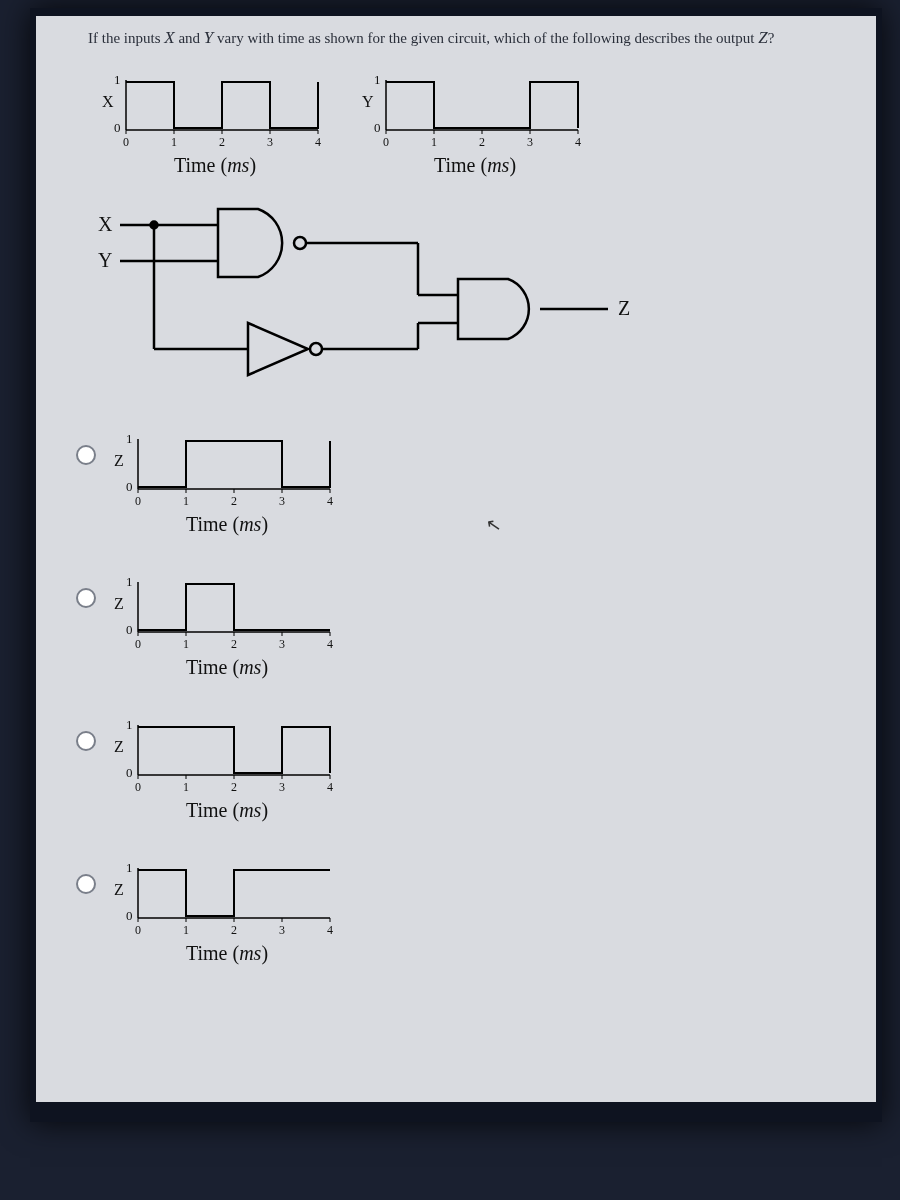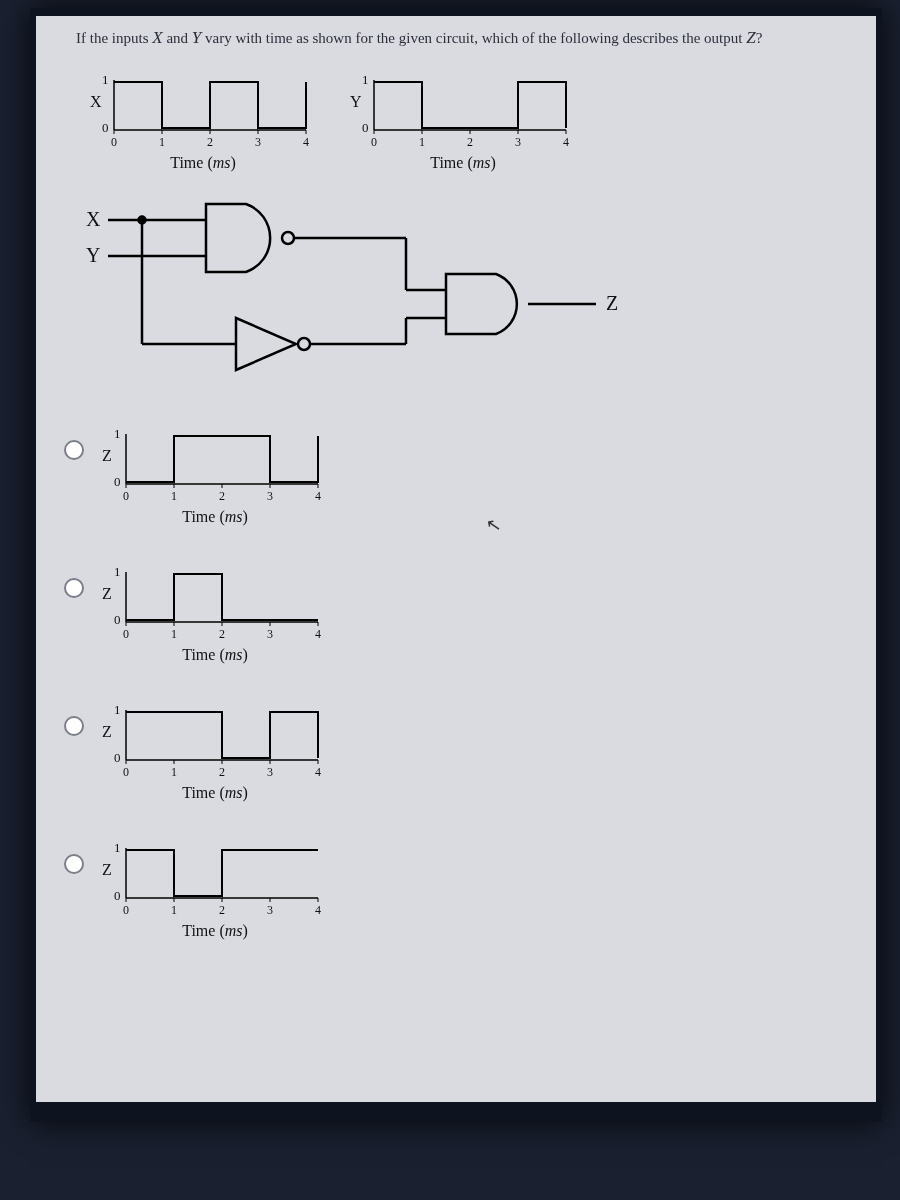--- a/index.html
+++ b/index.html
@@ -15,21 +15,21 @@
     background: #d9dbe0;
     border: 6px solid #0e1320;
     border-top-width: 8px;
     margin: 8px 30px;
     width: 840px;
     height: 1100px;
     position: relative;
     box-shadow: 0 0 30px rgba(0,0,0,0.8);
   }
   .content {
-    padding: 10px 12px 0 0;
+    padding: 10px 12px 0 12px;
   }
   .question {
     font-family: Georgia, serif;
     font-size: 15px;
     color: #2a2f3a;
     margin: 0 0 12px 40px;
     line-height: 1.4;
   }
   .question .var {
     font-family: 'Times New Roman', serif;
@@ -41,21 +41,21 @@
     gap: 30px;
     margin-left: 52px;
     margin-top: 4px;
   }
   .chart {
     width: 230px;
   }
   .chart svg { display:block; }
   .xlabel {
     font-family: 'Times New Roman', serif;
-    font-size: 16px;
+    font-size: 20px;
     text-align:center;
     margin-top:2px;
     color:#111;
   }
   .xlabel .ms { font-style: italic; }
   .circuit {
     margin: 22px 0 6px 50px;
   }
   .options {
     margin-top: 18px;

